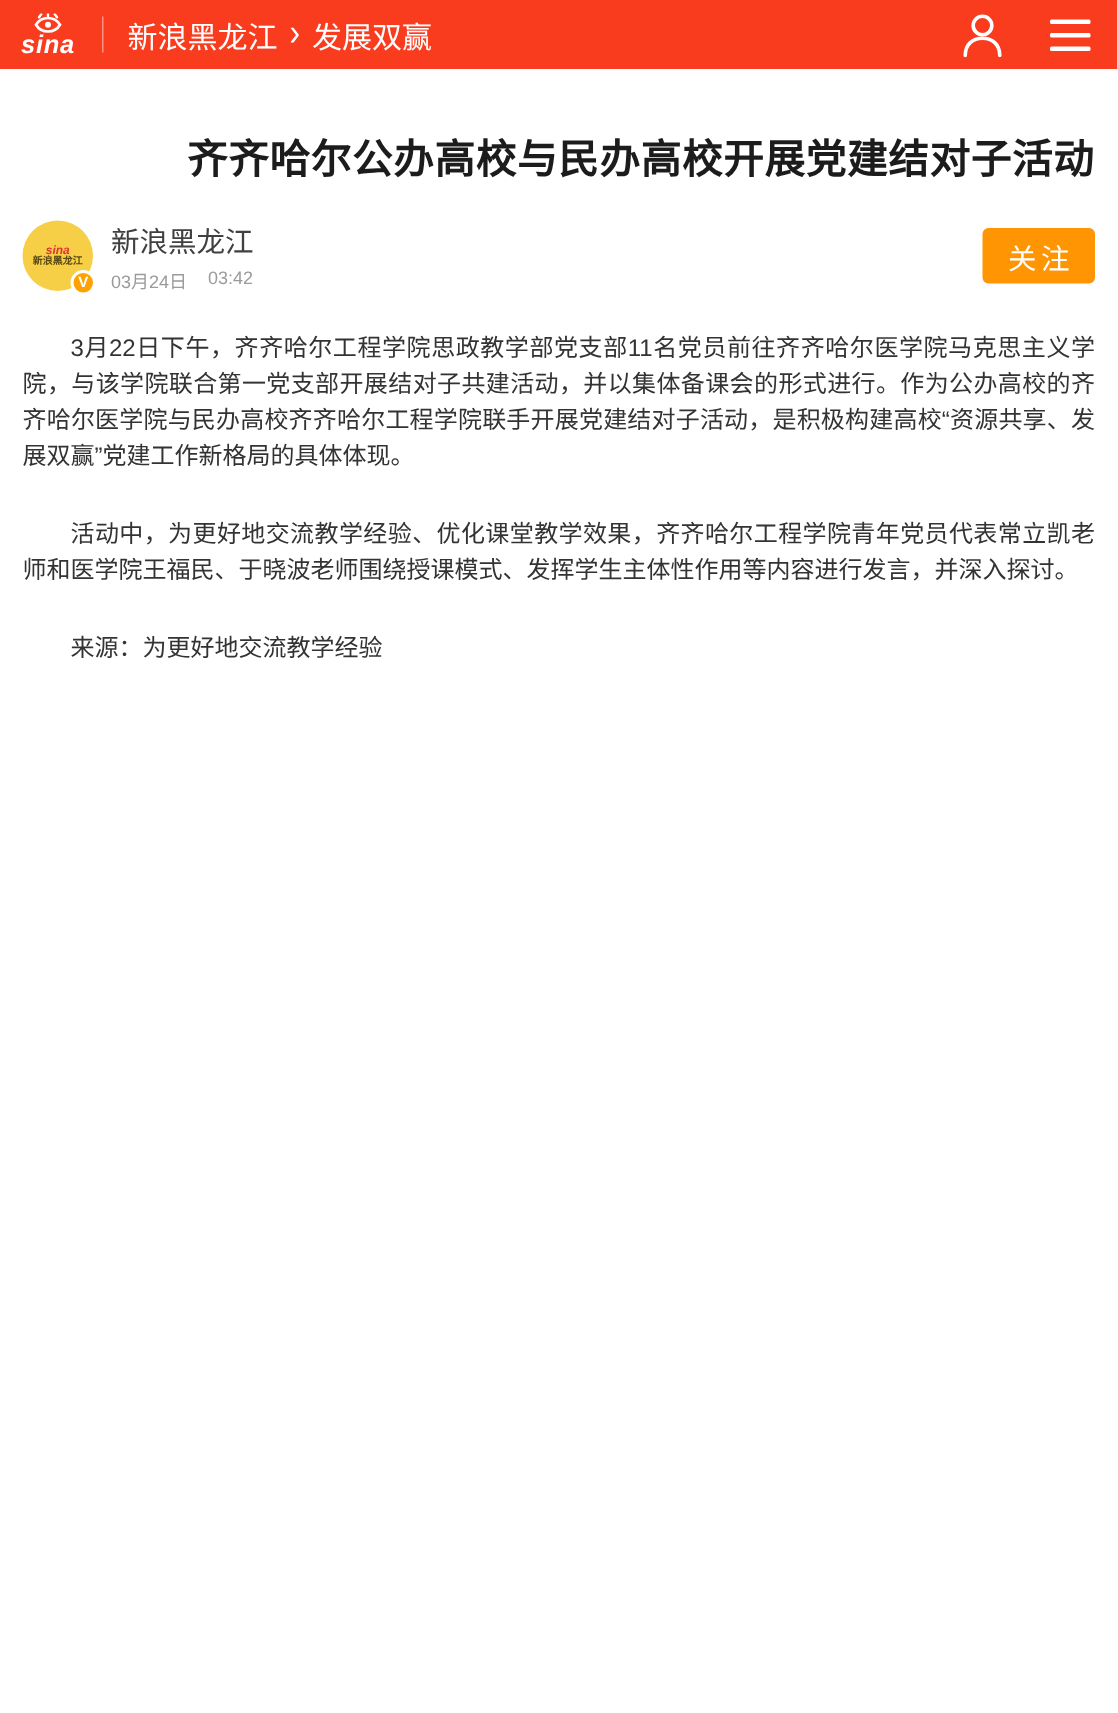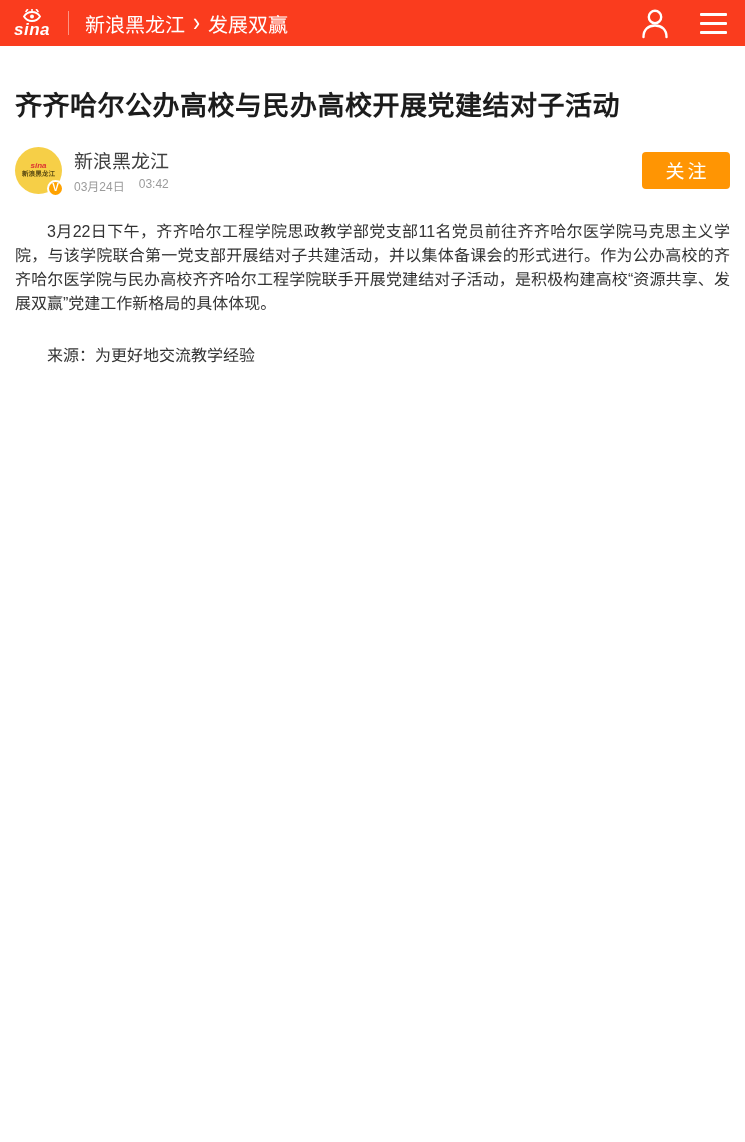--- a/index.html
+++ b/index.html
@@ -69,20 +69,21 @@
 
   
   .main { padding: 0 15px; }
   .article-title {
     margin-top: 42px;
     font-size: 27px;
     line-height: 1.35;
     font-weight: 700;
     color: #1c1c1c;
     letter-spacing: 0.5px;
+    text-align: right;
   }
 
   .author-row {
     display: flex;
     align-items: center;
     margin-top: 22px;
   }
   .avatar-wrap { position: relative; width: 47px; height: 47px; flex: 0 0 auto; }
   .avatar {
     width: 47px; height: 47px;
@@ -112,31 +113,31 @@
     font-size: 10px;
     font-weight: bold;
     display: flex; align-items: center; justify-content: center;
     line-height: 1;
   }
   .author-meta { margin-left: 12px; display: flex; flex-direction: column; }
   .author-name { font-size: 19px; color: #404040; }
   .author-date { margin-top: 4px; font-size: 12px; color: #9b9b9b; display: flex; gap: 14px; }
   .follow-btn {
     margin-left: auto;
-    width: 88px;
+    width: 75px;
     height: 37px;
     background: #ff9503;
     color: #fff;
     border: none;
     border-radius: 4px;
     font-size: 19px;
     letter-spacing: 3px;
     text-indent: 3px;
     cursor: pointer;
-    font-family: Liberation Mono, monospace;
+    font-family: Liberation Serif, serif;
   }
 
   .article-body { margin-top: 26px; }
   .article-body p, .source-line {
     font-size: 16px;
     line-height: 24px;
     color: #333;
     text-align: justify;
     text-indent: 2em;
     margin-bottom: 28px;
@@ -196,18 +197,19 @@
     </div>
     <button class="follow-btn">关注</button>
   </div>
 
   <div class="article-body">
 
       <p>3月22日下午，齐齐哈尔工程学院思政教学部党支部11名党员前往齐齐哈尔医学院马克思主义学院，与该学院联合第一党支部开展结对子共建活动，并以集体备课会的形式进行。作为公办高校的齐齐哈尔医学院与民办高校齐齐哈尔工程学院联手开展党建结对子活动，是积极构建高校“资源共享、发展双赢”党建工作新格局的具体体现。</p>
 
 
 
+      <p>活动中，为更好地交流教学经验、优化课堂教学效果，齐齐哈尔工程学院青年党员代表常立凯老师和医学院王福民、于晓波老师围绕授课模式、发挥学生主体性作用等内容进行发言，并深入探讨。</p>
 
     </div>
 
   <p class="source-line">来源：为更好地交流教学经验</p>
 
 </main>
 
 </body></html>

